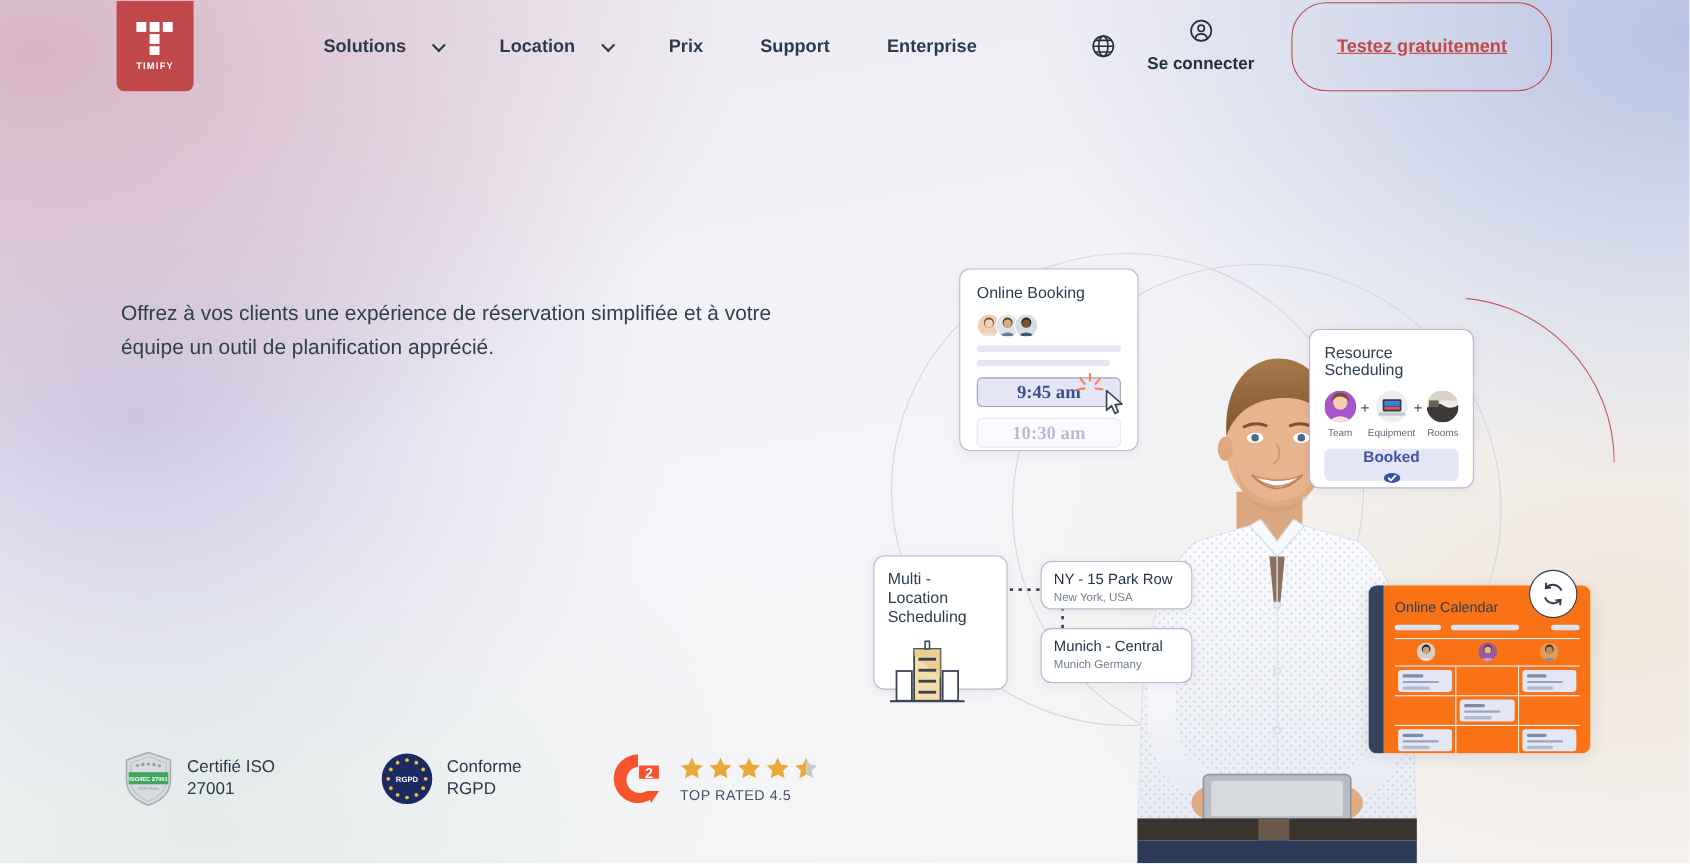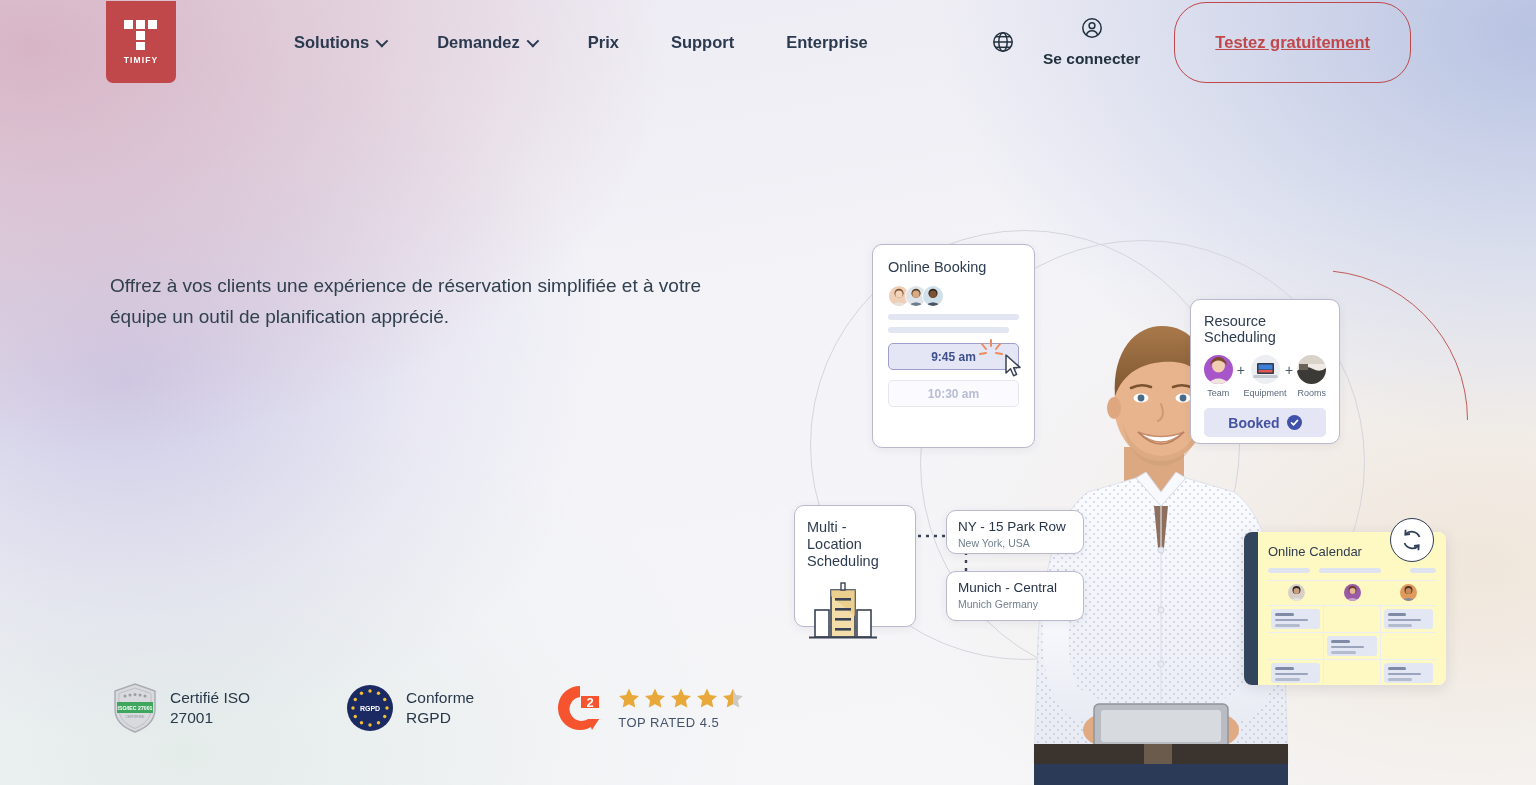--- a/index.html
+++ b/index.html
@@ -44,21 +44,21 @@
   .lm3 { left: 24px; top: 0; width: 9px; height: 9px; }
   .lm4 { left: 12px; top: 11px; width: 9px; height: 9px; }
   .lm5 { left: 12px; top: 22px; width: 9px; height: 8px; }
   .logo-word {
     color: #fff; font-size: 8.5px; letter-spacing: 1.1px;
     font-weight: 700; margin-top: 5px;
   }
 
   .nav { display: flex; align-items: center; margin-left: 92px; gap: 0; }
   .nav-item {
-    display: flex; align-items: center; gap: 7px;
+    display: flex; align-items: center; gap: 24px;
     color: #2b3a4f; font-size: 16.5px; font-weight: 700;
     padding: 0 26px; cursor: pointer; white-space: nowrap;
   }
   .chev {
     width: 9px; height: 9px; border-right: 2px solid #2b3a4f;
     border-bottom: 2px solid #2b3a4f; transform: rotate(45deg) translateY(-2px);
   }
 
   .header-right {
     margin-left: auto; margin-right: 125px;
@@ -121,48 +121,48 @@
   }
 
   .card {
     position: absolute; background: #fff;
     border: 1.3px solid #b9b8cd; border-radius: 10px;
     box-shadow: 0 2px 10px rgba(40,40,70,0.07);
   }
   .card-title { font-size: 14.5px; color: #2e3c4f; }
 
   
-  .c-booking { left: 112px; top: 124px; width: 163px; height: 204px; padding: 14px 15px 0; }
+  .c-booking { left: 112px; top: 124px; width: 163px; height: 166px; padding: 14px 15px 0; }
   .avatars { display: flex; margin-top: 10px; }
   .avatar {
     width: 22px; height: 22px; border-radius: 50%;
     border: 1.5px solid #fff; margin-right: -5px; overflow: hidden;
   }
   .skel { height: 6px; border-radius: 3px; background: #e2e5f2; margin-top: 7px; }
   .slot {
     margin-top: 10px; height: 27px; border-radius: 5px;
     display: flex; align-items: center; justify-content: center;
-    font-size: 12px; font-weight: 700; position: relative;
+    font-size: 17px; font-weight: 700; position: relative; font-family: Liberation Serif, serif;
   }
   .slot-active { background: #e4e5f5; border: 1.2px solid #9e9fcd; color: #3e4f8e; }
   .slot-idle { background: #fafaff; border: 1.2px solid #e6e6f0; color: #b8bdd4; font-weight: 600; }
   .cursor { position: absolute; right: -5px; top: 10px; width: 20px; height: 24px; }
   .spark { position: absolute; right: 14px; top: -6px; width: 26px; height: 26px; }
 
   
   .c-resource { left: 430px; top: 179px; width: 150px; height: 145px; padding: 13px 13px 0; }
   .res-row { display: flex; align-items: center; justify-content: center; gap: 4px; margin-top: 10px; }
   .res-item { display: flex; flex-direction: column; align-items: center; width: 32px; }
   .res-thumb { width: 29px; height: 29px; border-radius: 50%; overflow: hidden; }
   .res-label { font-size: 9px; color: #5b687c; margin-top: 4px; }
   .plus { font-size: 14px; color: #4a5568; margin-bottom: 13px; }
   .booked {
     margin-top: 10px; background: #e4e5f5; border-radius: 5px; height: 29px;
     display: flex; align-items: center; justify-content: center; gap: 7px;
-    color: #4452a0; font-weight: 700; font-size: 14px;
+    color: #4452a0; font-weight: 700; font-size: 14px; flex-direction: column;
   }
   .check-badge {
     width: 15px; height: 15px; border-radius: 50%; background: #3f51a8;
     display: flex; align-items: center; justify-content: center;
   }
 
   
   .c-multi { left: 34px; top: 385px; width: 122px; height: 122px; padding: 13px 12px 0; }
   .c-multi .card-title { line-height: 17px; }
   .building { margin-top: 8px; }
@@ -172,21 +172,21 @@
   .loc-sub { font-size: 10.5px; color: #72808f; margin-top: 3px; }
   .dots { position: absolute; left: 0; top: 0; }
 
   
   .c-cal {
     left: 484px; top: 412px; width: 202px; height: 153px;
     border: none; border-radius: 8px; overflow: hidden;
     box-shadow: 0 3px 14px rgba(40,40,70,0.12);
   }
   .cal-spine { position: absolute; left: 0; top: 0; width: 14px; height: 100%; background: #33445d; }
-  .cal-body { position: absolute; left: 14px; top: 0; right: 0; bottom: 0; background: #fef9c3; padding: 12px 10px 0 10px; }
+  .cal-body { position: absolute; left: 14px; top: 0; right: 0; bottom: 0; background: #f97316; padding: 12px 10px 0 10px; }
   .cal-title { font-size: 13px; color: #2e3c4f; }
   .cal-tabs { display: flex; gap: 9px; margin-top: 9px; }
   .cal-tab { height: 5px; border-radius: 3px; background: #dfe3f0; }
   .cal-grid { margin-top: 7px; border-top: 1px solid #eceef5; }
   .cal-head { display: flex; }
   .cal-col { flex: 1; display: flex; justify-content: center; padding: 3px 0 4px; }
   .cal-av { width: 17px; height: 17px; border-radius: 50%; overflow: hidden; }
   .cal-row { display: flex; border-top: 1px solid #eceef5; height: 27px; }
   .cal-cell { flex: 1; border-right: 1px solid #eceef5; padding: 3px; }
   .cal-cell:last-child { border-right: none; }
@@ -223,21 +223,21 @@
       </div>
       <div class="logo-word">TIMIFY</div>
     </div>
 
     <nav class="nav">
       <div class="nav-item">
         <span>Solutions</span>
         <span class="chev"></span>
       </div>
       <div class="nav-item">
-        <span>Demandez</span>
+        <span>Location</span>
         <span class="chev"></span>
       </div>
       <div class="nav-item">
         <span>Prix</span>
       </div>
       <div class="nav-item">
         <span>Support</span>
       </div>
       <div class="nav-item">
         <span>Enterprise</span>

